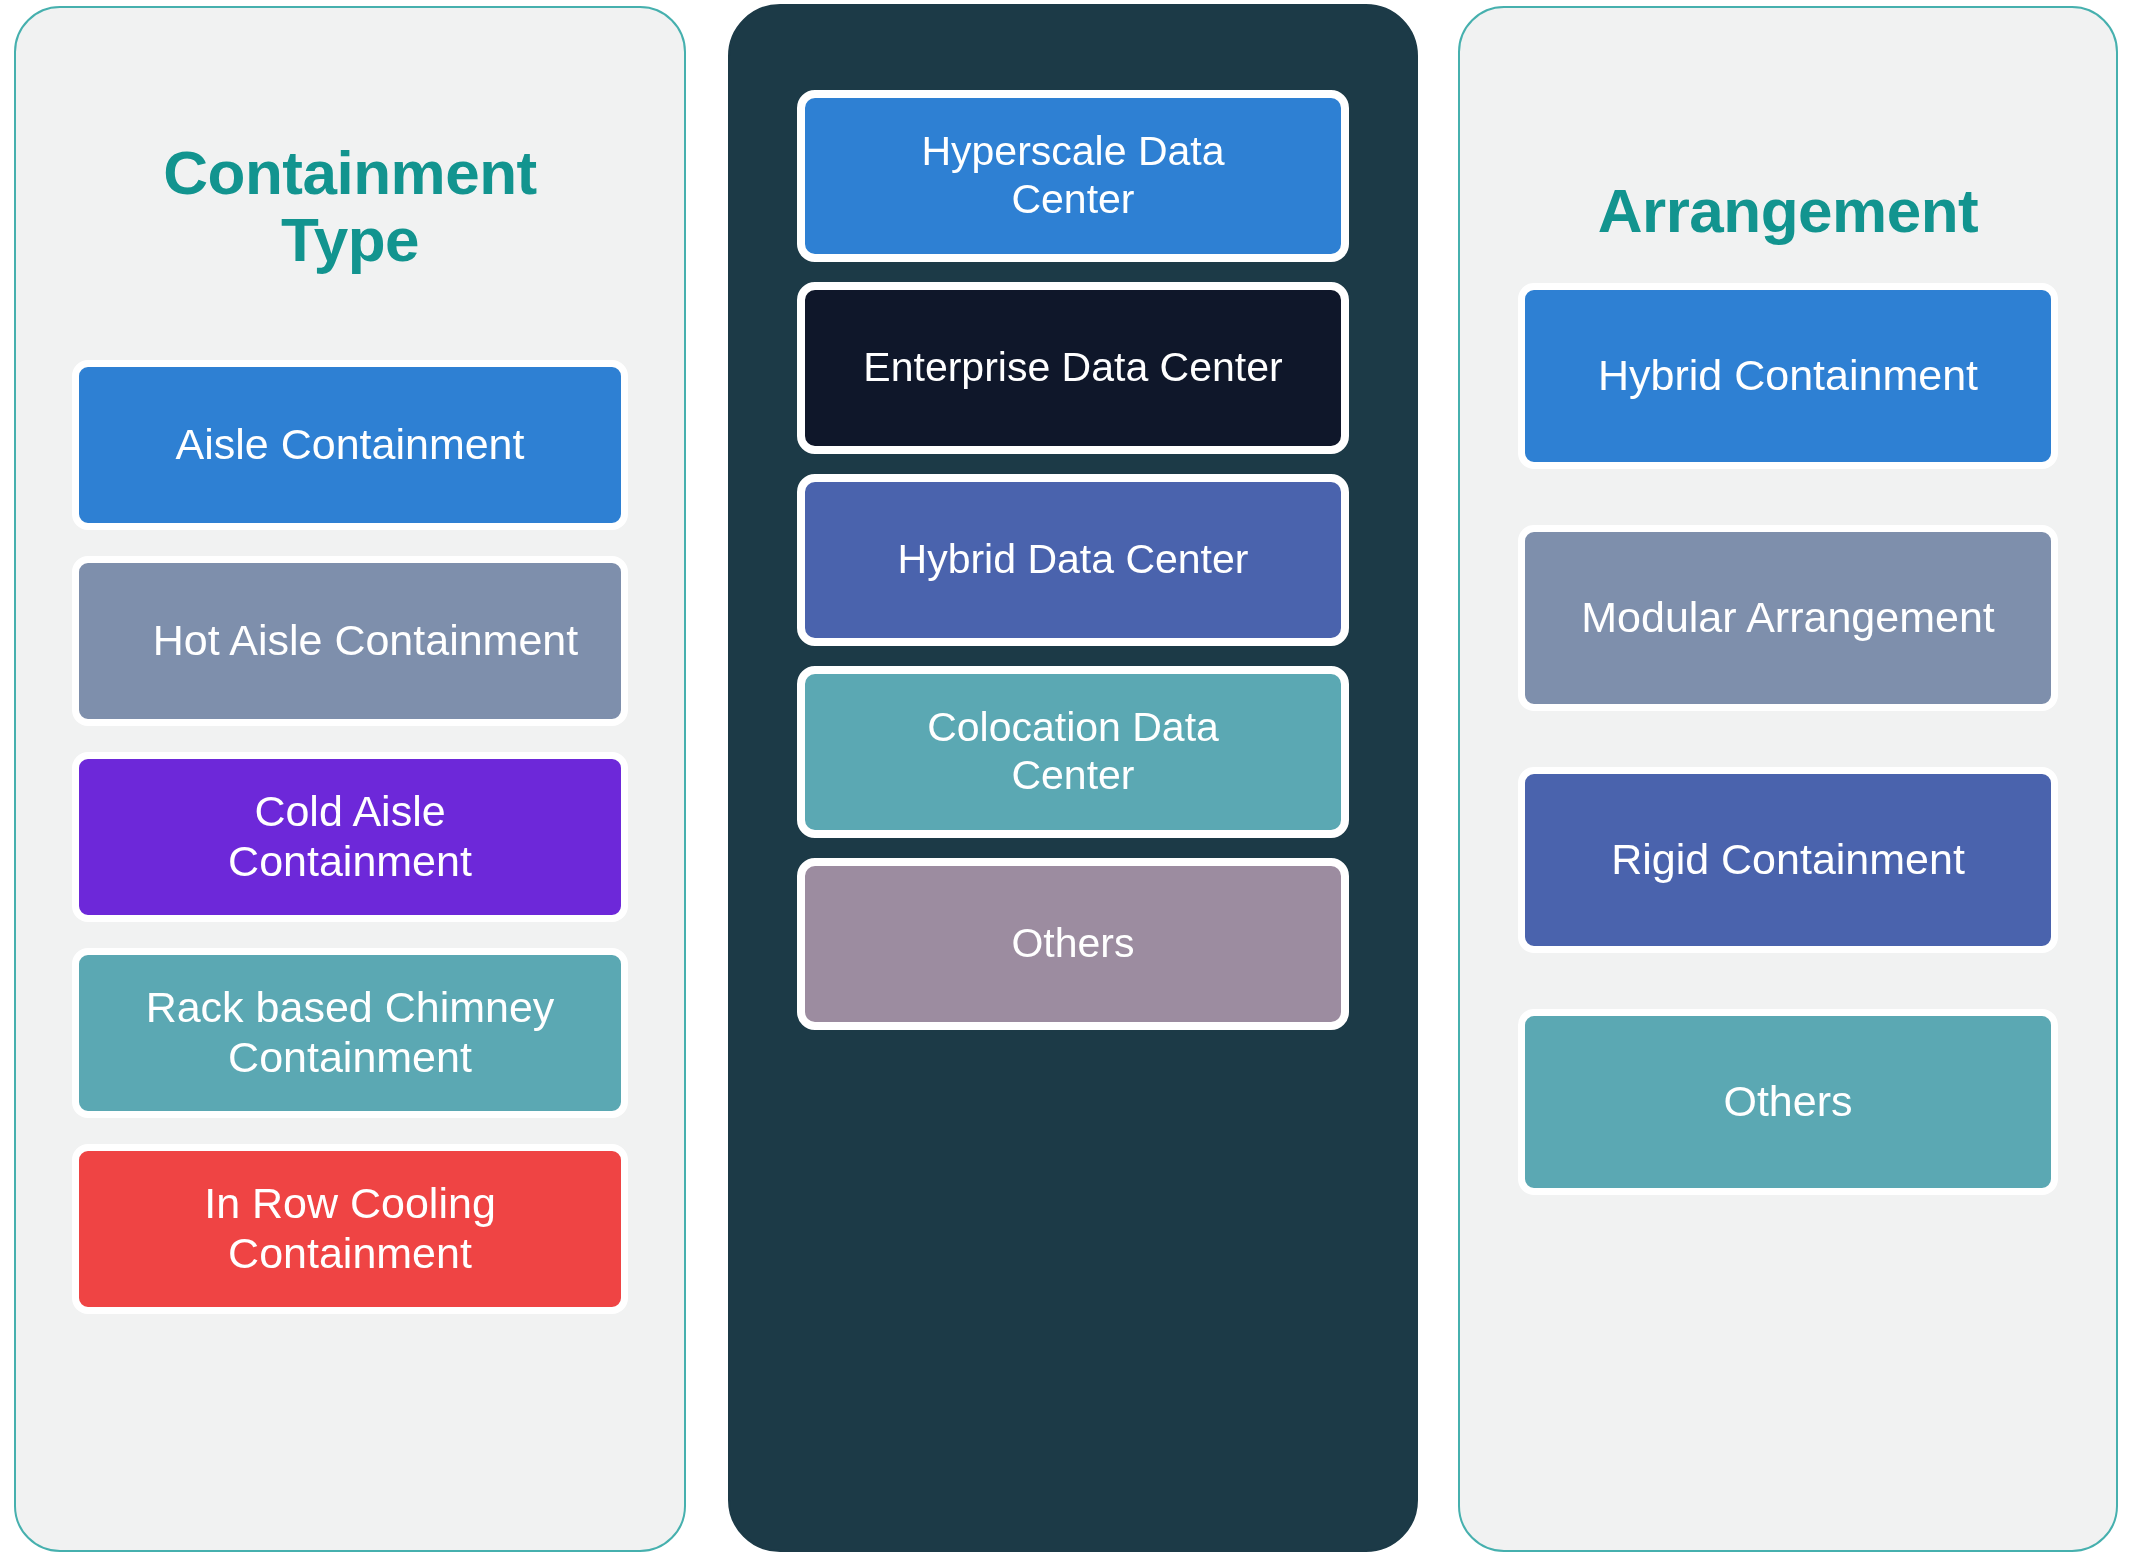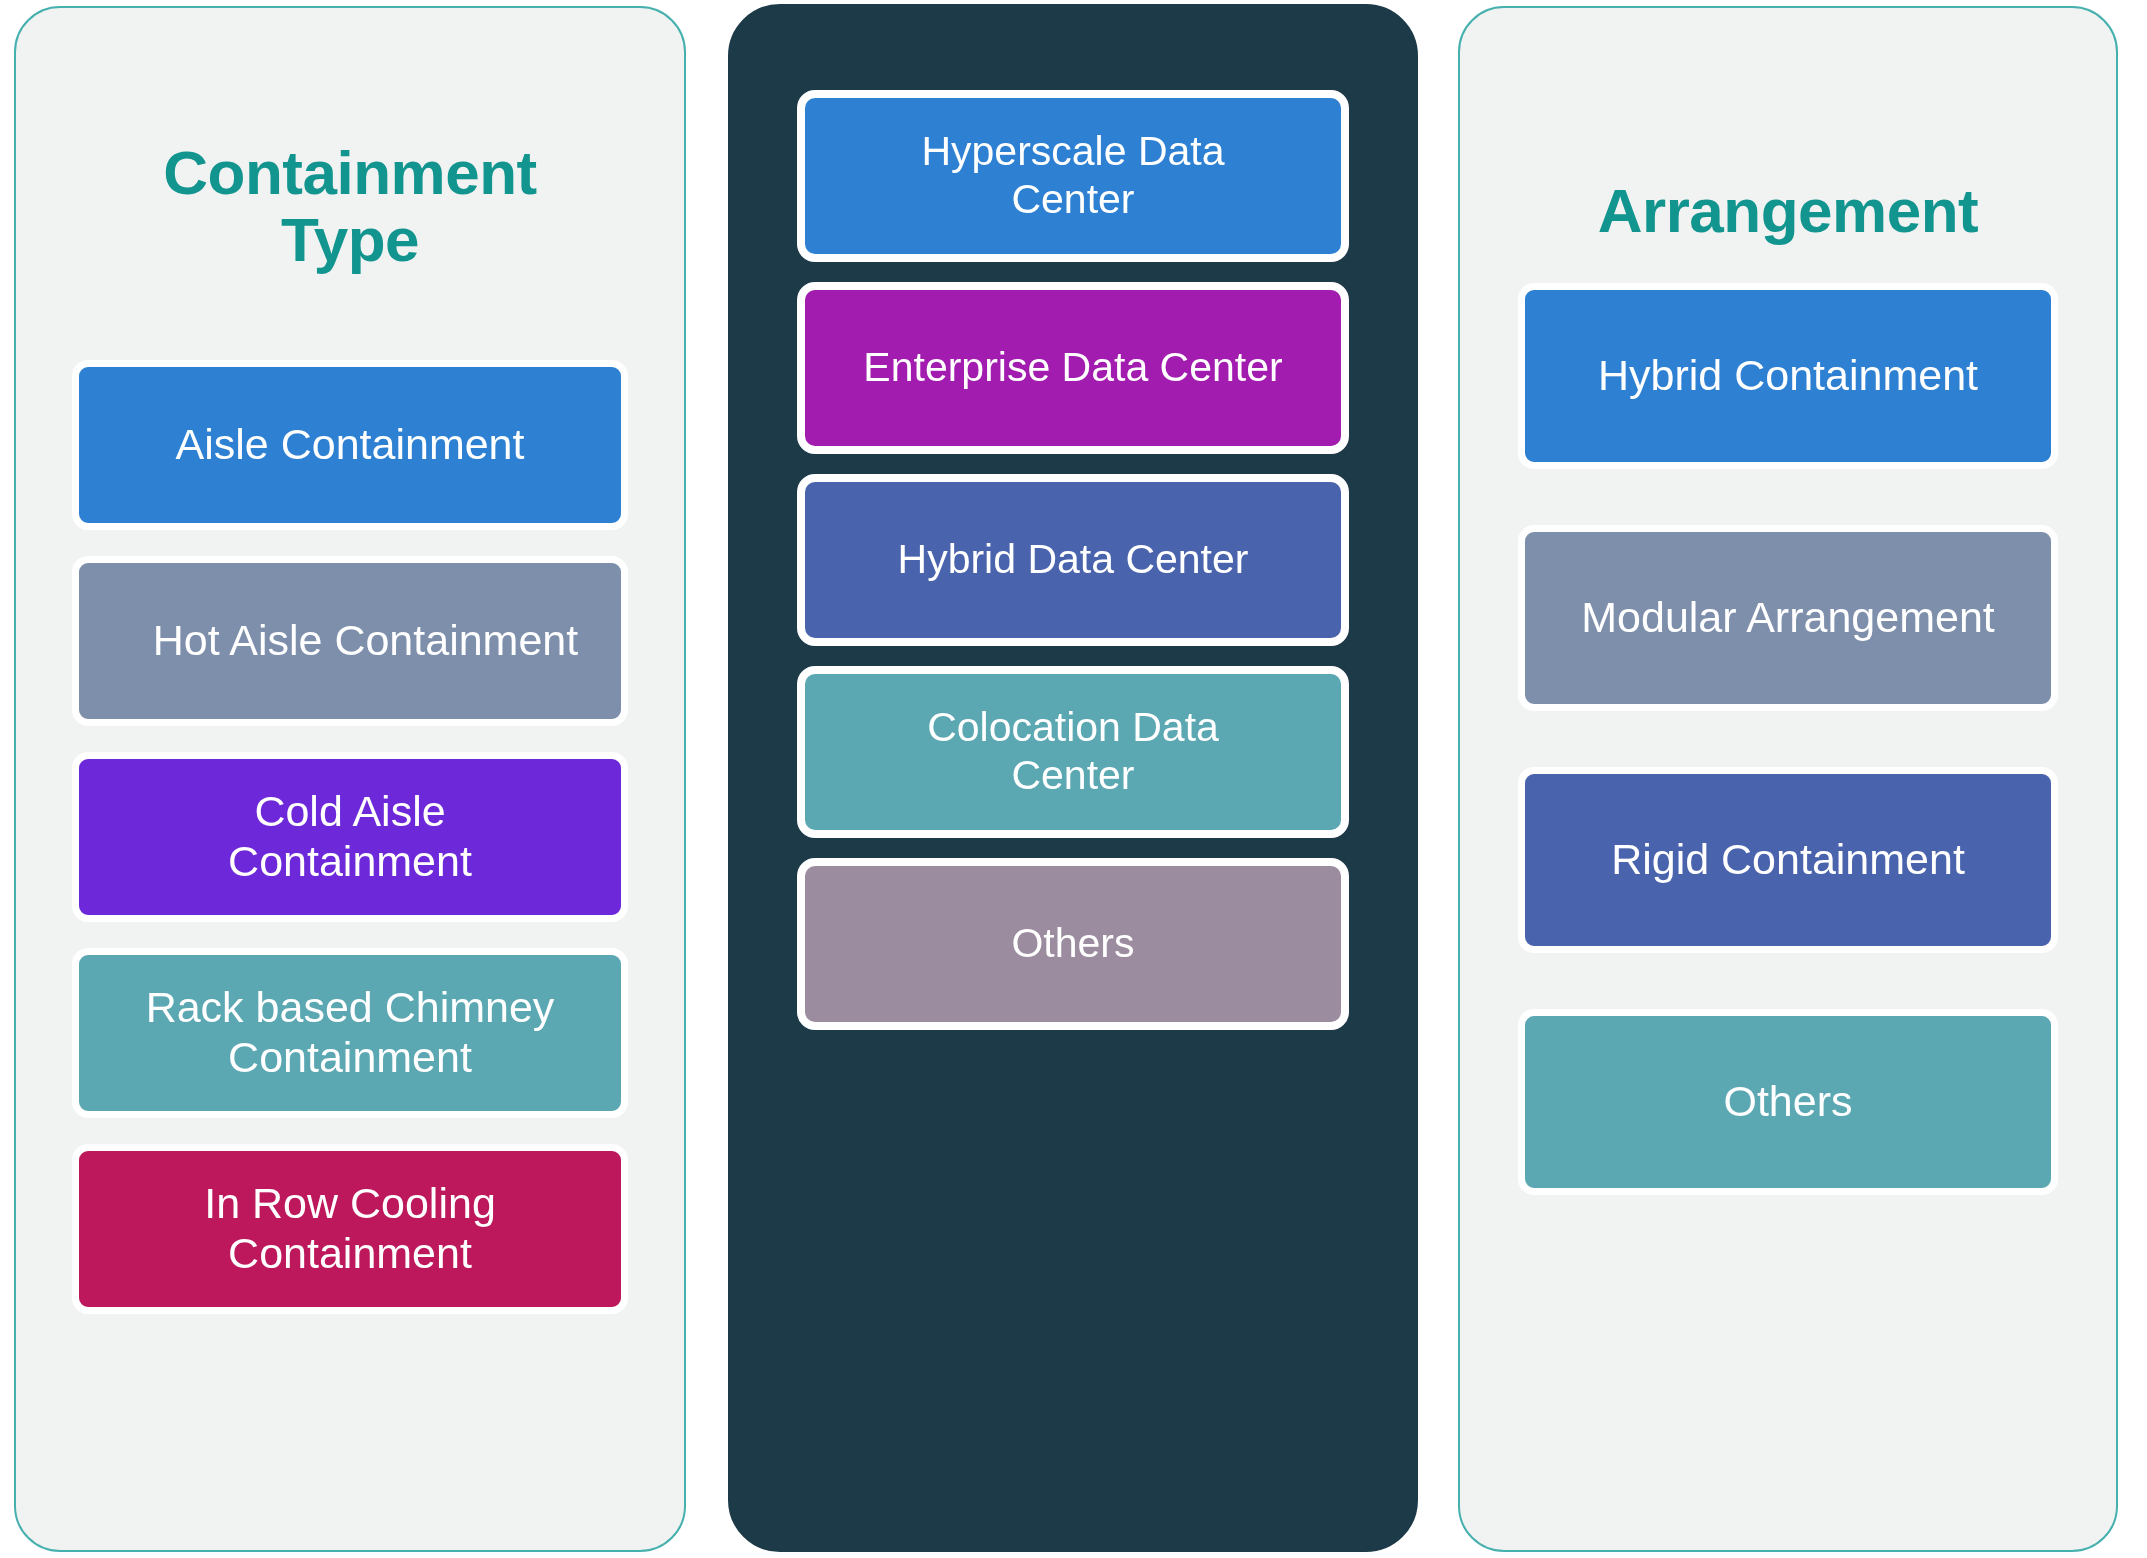--- a/index.html
+++ b/index.html
@@ -132,31 +132,31 @@
     <h2 class="col-title title-light">Containment
 Type</h2>
 
     <div class="stack">
       <div class="chip" style="background:#2E80D3;">Aisle Containment</div>
       <div class="chip" style="background:#7E8FAC;padding-left:31px;">Hot Aisle Containment</div>
       <div class="chip" style="background:#6d28d9;">Cold Aisle
 Containment</div>
       <div class="chip" style="background:#5BA8B3;">Rack based Chimney
 Containment</div>
-      <div class="chip" style="background:#be185d;">In Row Cooling
+      <div class="chip" style="background:#ef4444;">In Row Cooling
 Containment</div>
     </div>
   </section>
 
   <section class="column col-dark col-2">
 
     <div class="stack">
       <div class="chip" style="background:#2E80D3;">Hyperscale Data
 Center</div>
-      <div class="chip" style="background:#a21caf;">Enterprise Data Center</div>
+      <div class="chip" style="background:#0f172a;">Enterprise Data Center</div>
       <div class="chip" style="background:#4A63AD;">Hybrid Data Center</div>
       <div class="chip" style="background:#5BA8B3;">Colocation Data
 Center</div>
       <div class="chip" style="background:#9C8CA0;">Others</div>
     </div>
   </section>
 
   <section class="column col-light col-3">
     <h2 class="col-title title-light">Arrangement</h2>
 

